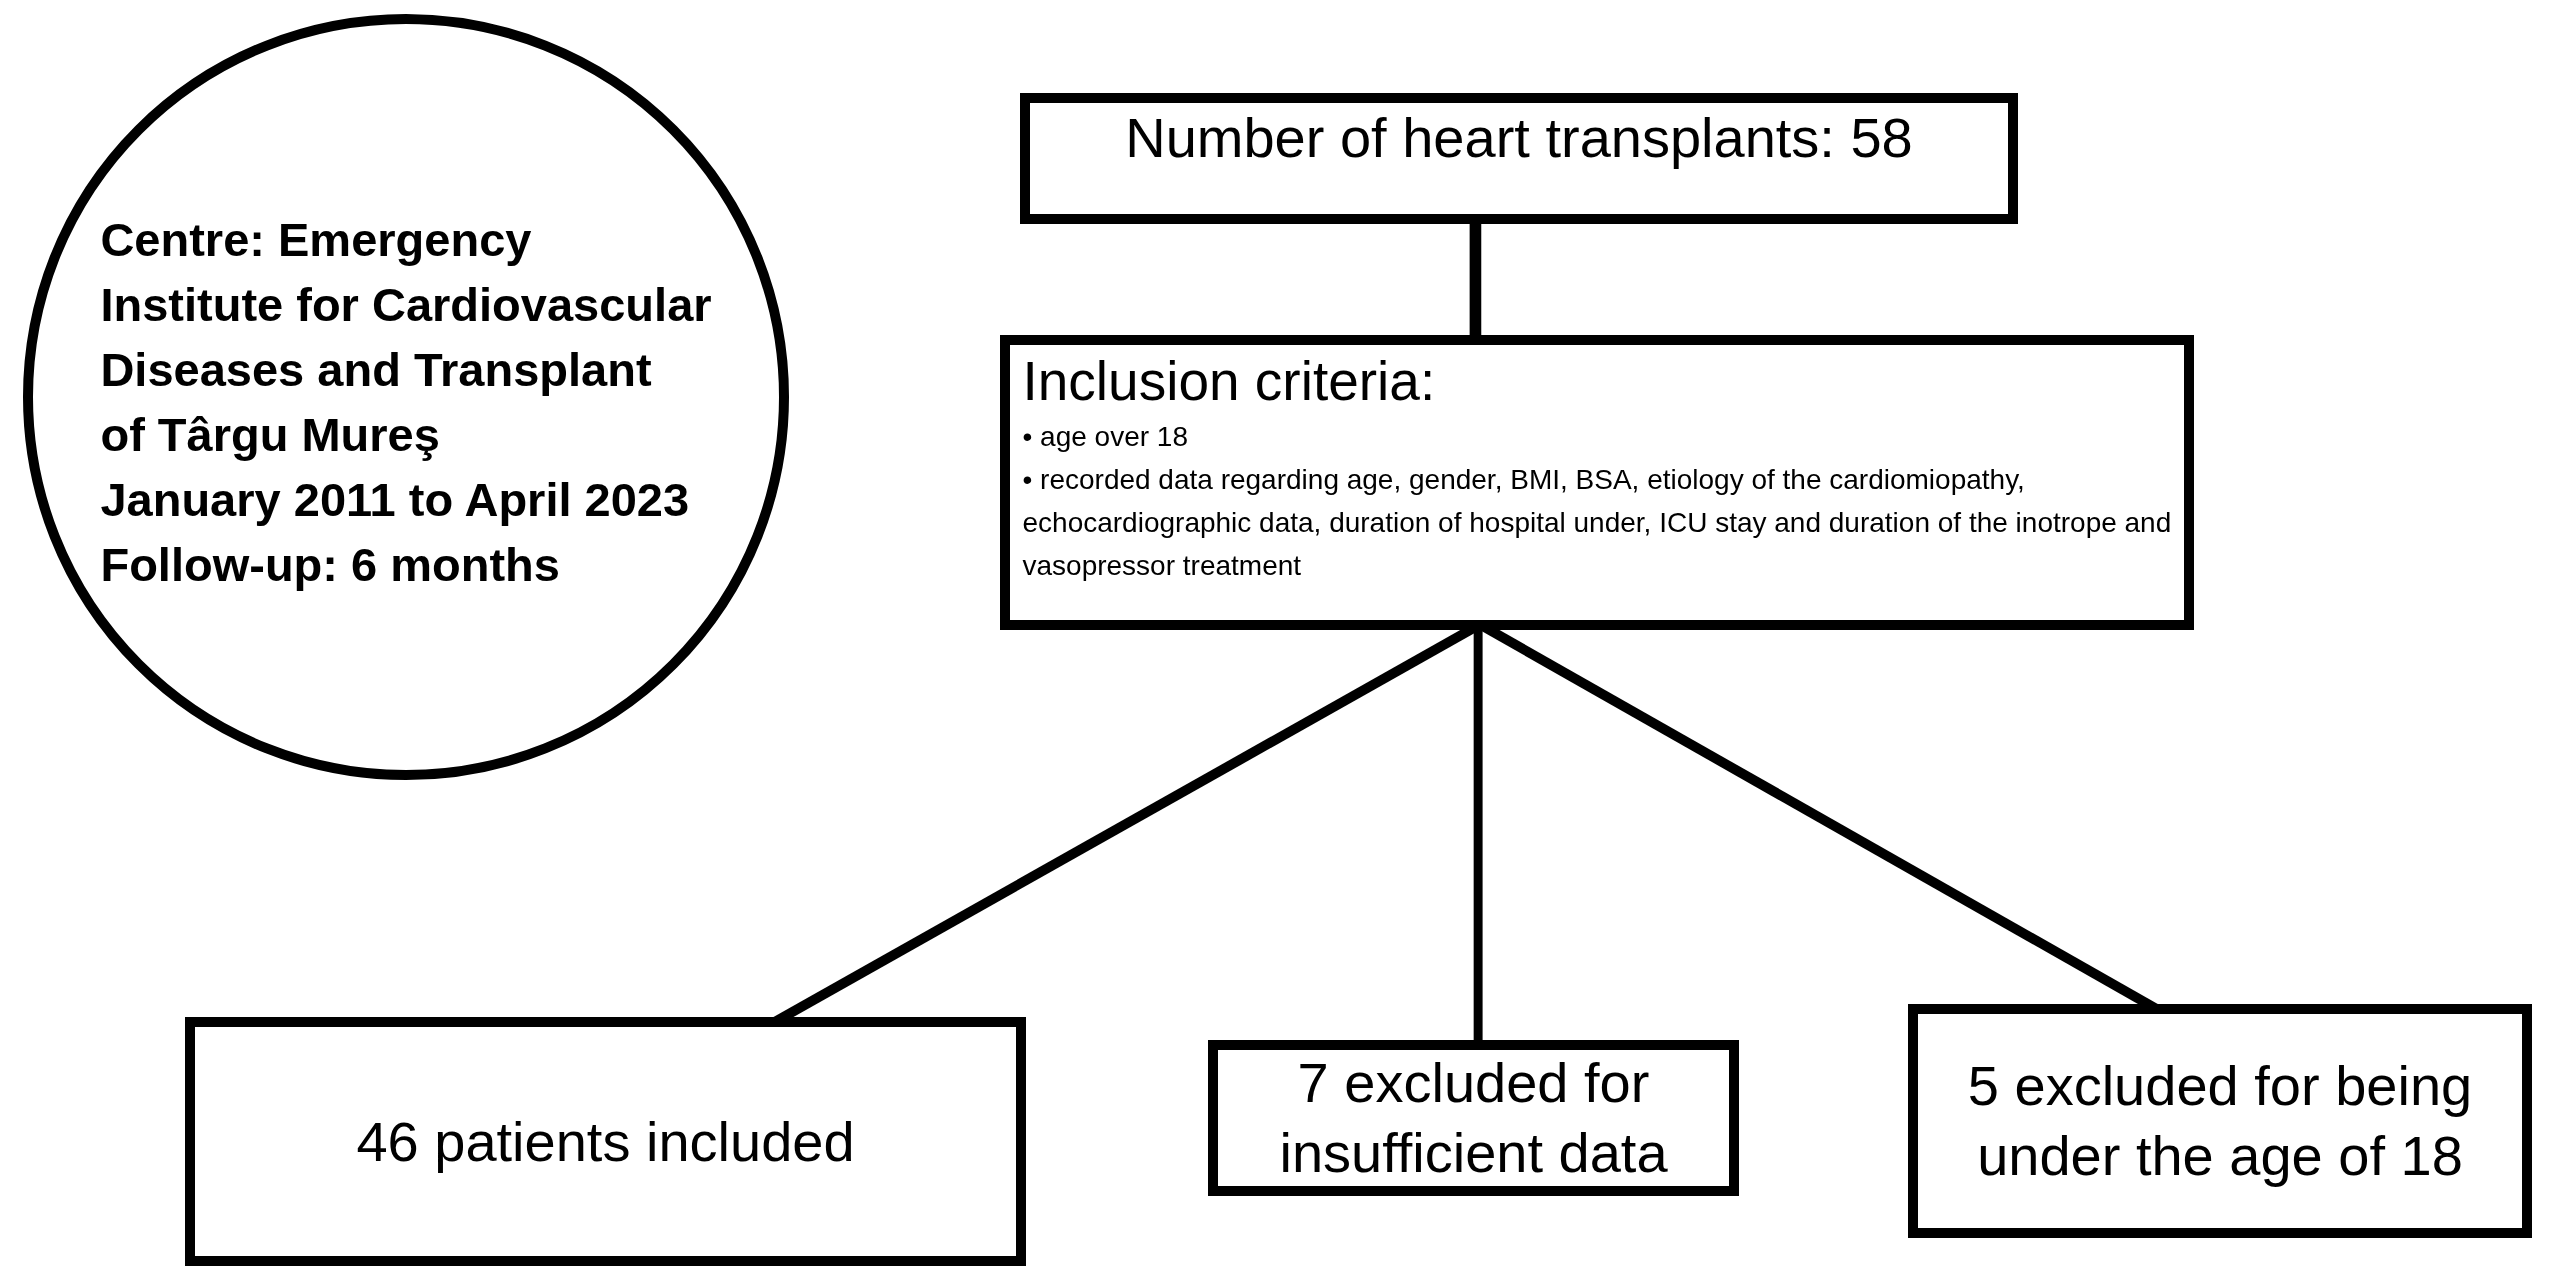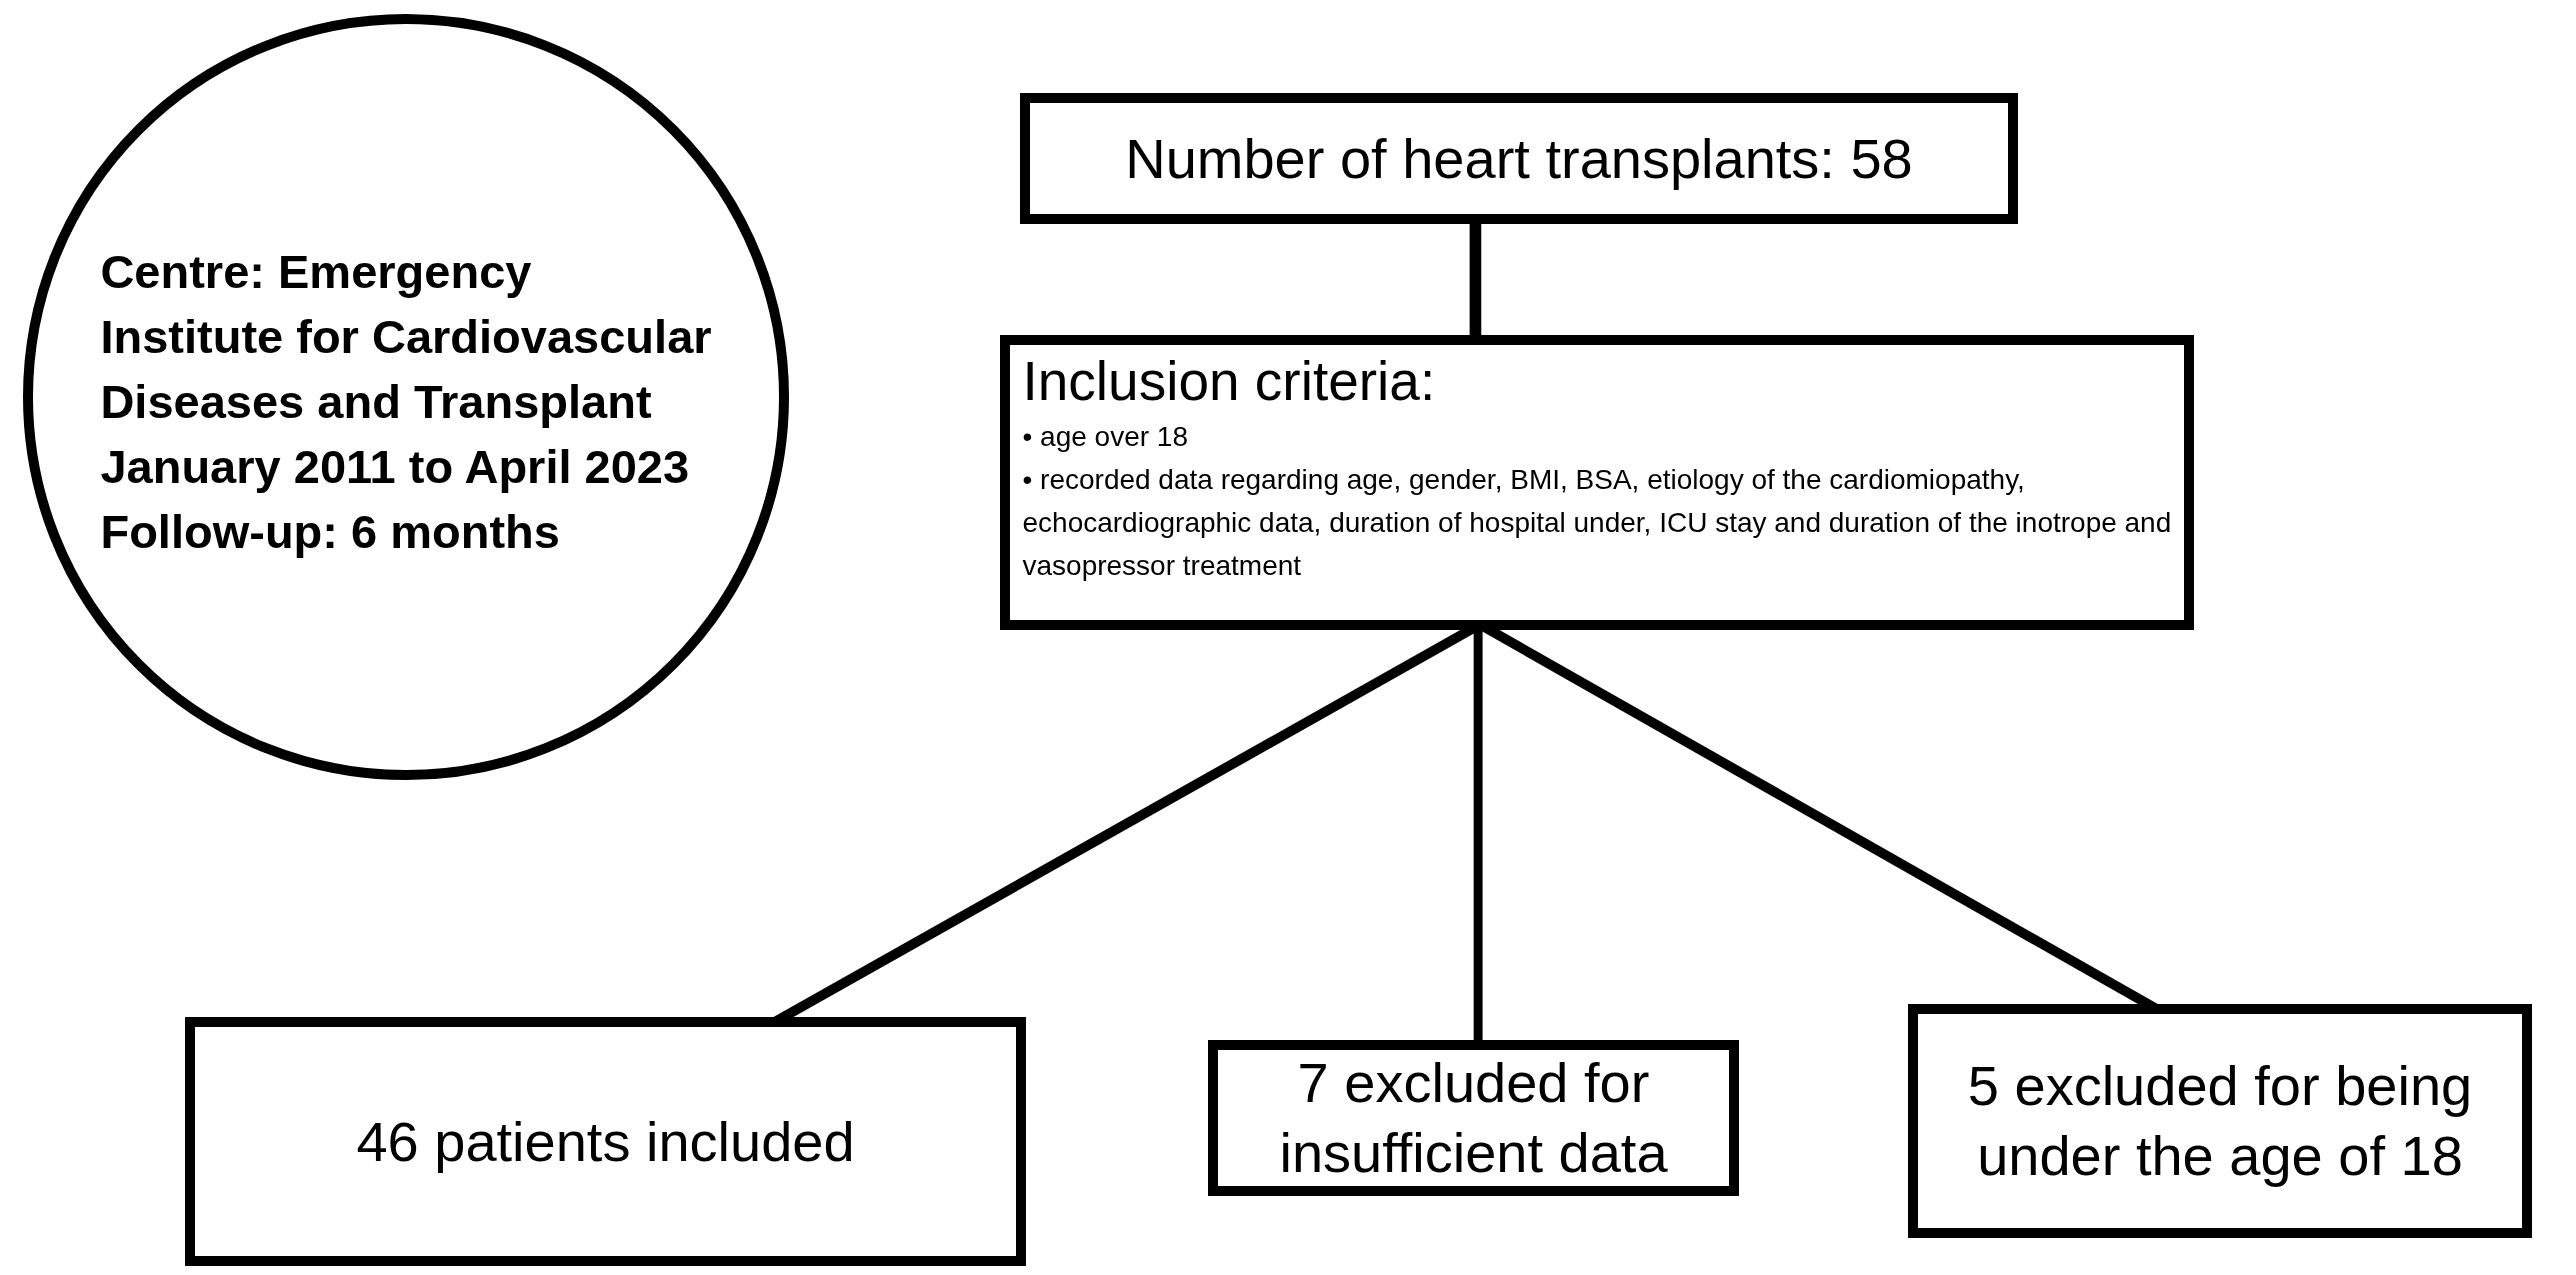--- a/index.html
+++ b/index.html
@@ -51,21 +51,21 @@
   .box-label {
     font-size: 56px;
     line-height: 70px;
   }
   .total-box {
     left: 1020px;
     top: 93px;
     width: 998px;
     height: 131px;
     display: flex;
-    align-items: center;
+    align-items: flex-start;
     justify-content: center;
   }
   .criteria-box {
     left: 1000px;
     top: 335px;
     width: 1194px;
     height: 295px;
     padding: 1.8px 7.2px 0 12.5px;
   }
   .criteria-title {
@@ -111,20 +111,21 @@
     <line x1="1654" y1="698" x2="820" y2="1168" stroke="#000000" stroke-width="11"></line>
     <line x1="1652" y1="698" x2="1652" y2="1170" stroke="#000000" stroke-width="10"></line>
     <line x1="1654" y1="698" x2="2432" y2="1140" stroke="#000000" stroke-width="11"></line>
   </svg>
 
   <div class="node centre-ellipse">
     <div class="centre-note">
       <div>Centre: Emergency</div>
       <div>Institute for Cardiovascular</div>
       <div>Diseases and Transplant</div>
+      <div>of Târgu Mureş</div>
       <div>January 2011 to April 2023</div>
       <div>Follow-up: 6 months</div>
     </div>
   </div>
 
   <div class="node total-box">
     <span class="box-label">Number of heart transplants: 58</span>
   </div>
 
   <div class="node criteria-box">

